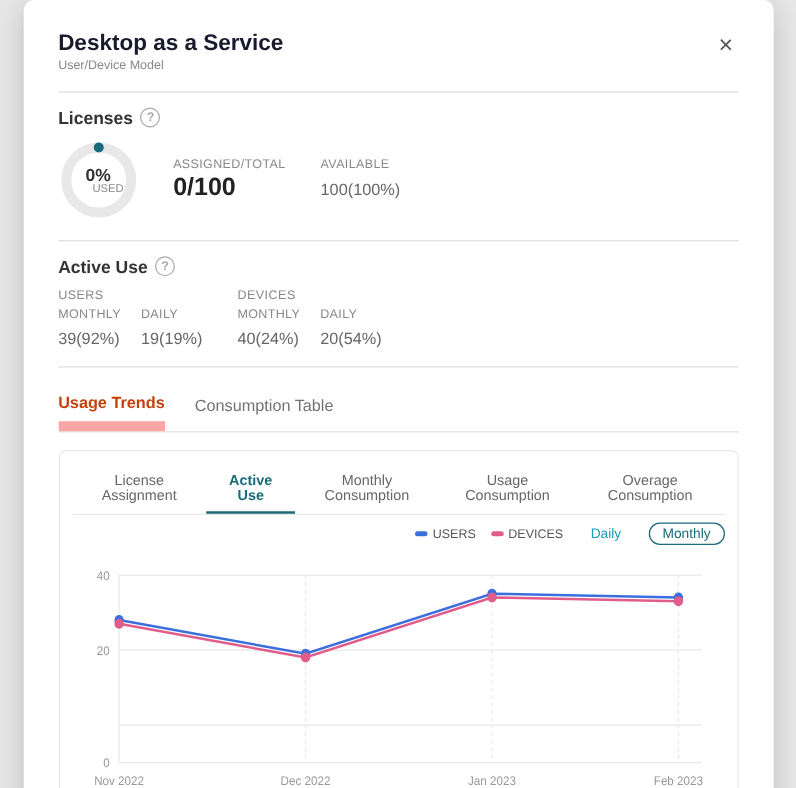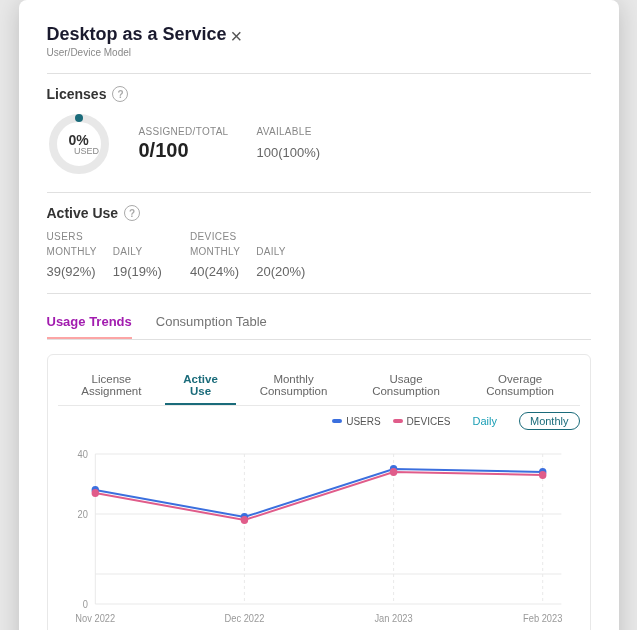--- a/index.html
+++ b/index.html
@@ -15,20 +15,21 @@
       background: #fff;
       border-radius: 8px;
       width: 600px;
       min-height: 590px;
       padding: 24px 28px 24px 28px;
       position: relative;
       box-shadow: 0 4px 24px rgba(0,0,0,0.18);
     }
     .modal-header {
       display: flex;
+      justify-content: space-between;
       align-items: flex-start;
       margin-bottom: 15px;
     }
     .modal-title {
       font-size: 18px;
       font-weight: 600;
       color: #1a1a2e;
     }
     .modal-subtitle {
       font-size: 10px;
@@ -175,23 +176,23 @@
       font-size: 13px;
       color: #737373;
       cursor: pointer;
       border-bottom: 2px solid transparent;
       background: none;
       border-top: none;
       border-left: none;
       border-right: none;
     }
     .tab.active {
-      color: #a21caf;
+      color: #c2410c;
       font-weight: 600;
-      border-bottom: 2px solid #fca5a5;
+      border-bottom: 8px solid #fca5a5;
     }
     .chart-container {
       background: #fff;
       border: 1px solid #e8e8e8;
       border-radius: 6px;
       padding: 14px 10px 10px 10px;
     }
     .chart-tab {
       font-size: 11.5px;
       color: #666;
@@ -322,21 +323,21 @@
       <div class="active-use-stats">
         <div class="active-stat">
           <div class="active-stat-label">MONTHLY</div>
           <div class="active-stat-value">
             <span>40</span><span>(24%)</span>
           </div>
         </div>
         <div class="active-stat">
           <div class="active-stat-label">DAILY</div>
           <div class="active-stat-value">
-            <span>20</span><span>(20%)</span>
+            <span>20</span><span>(54%)</span>
           </div>
         </div>
       </div>
     </div>
   </div>
 
   <hr class="divider">
 
   <div class="tabs-row">
     <button class="tab active">Usage Trends</button>

